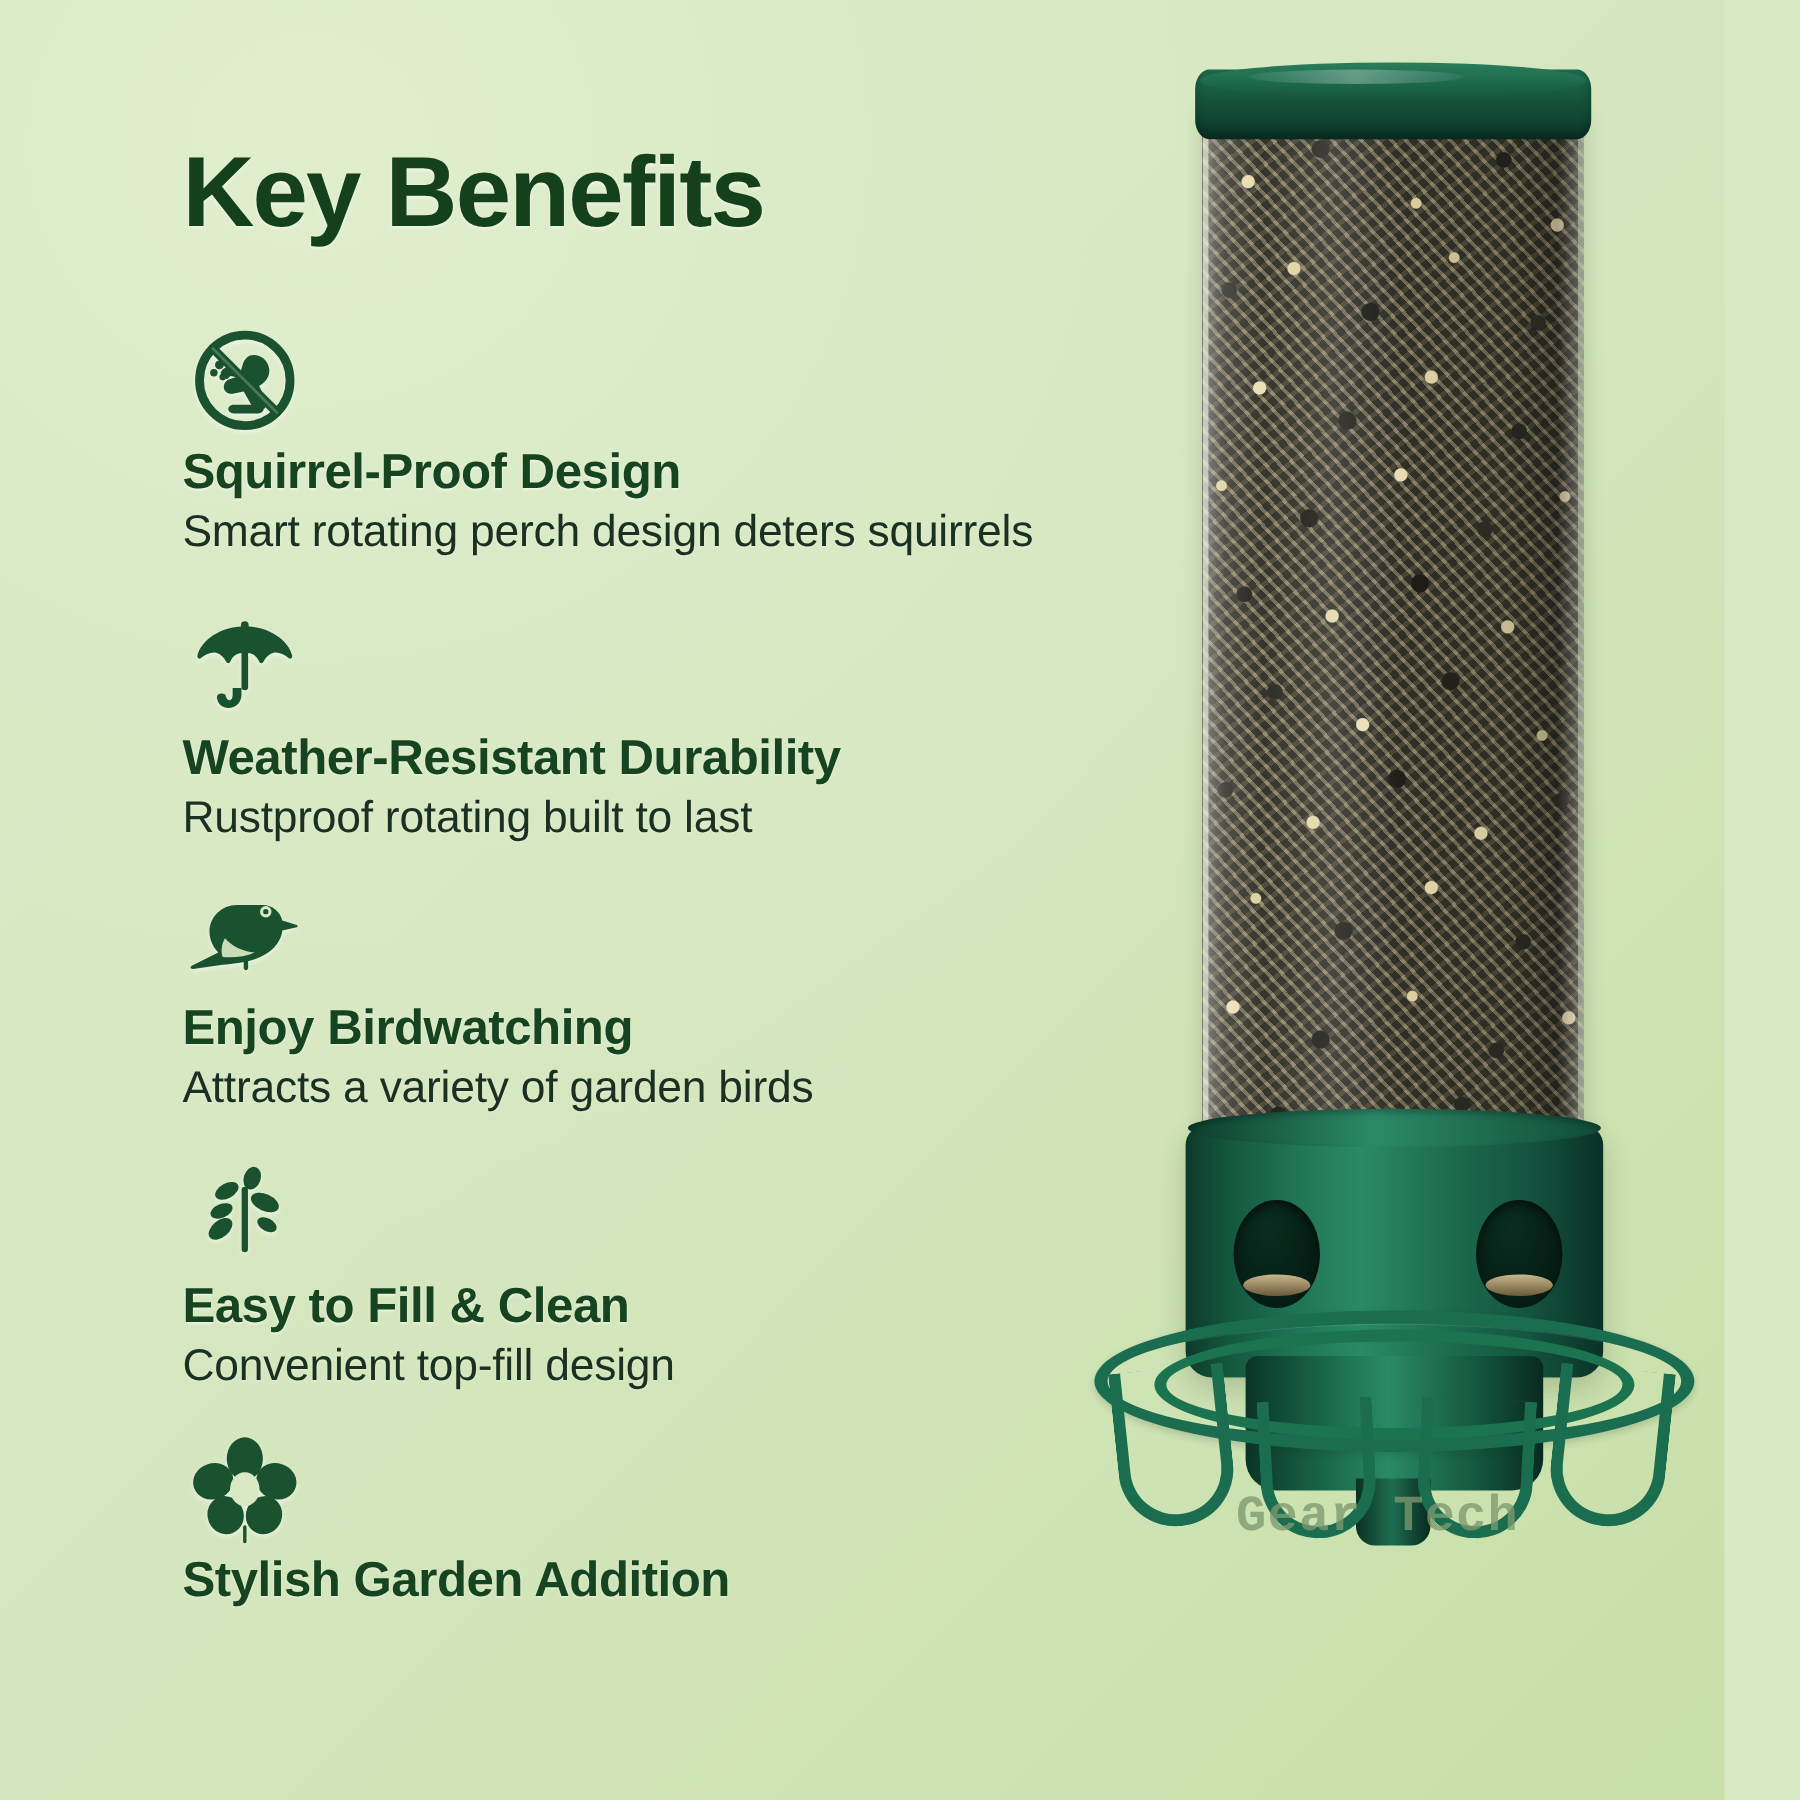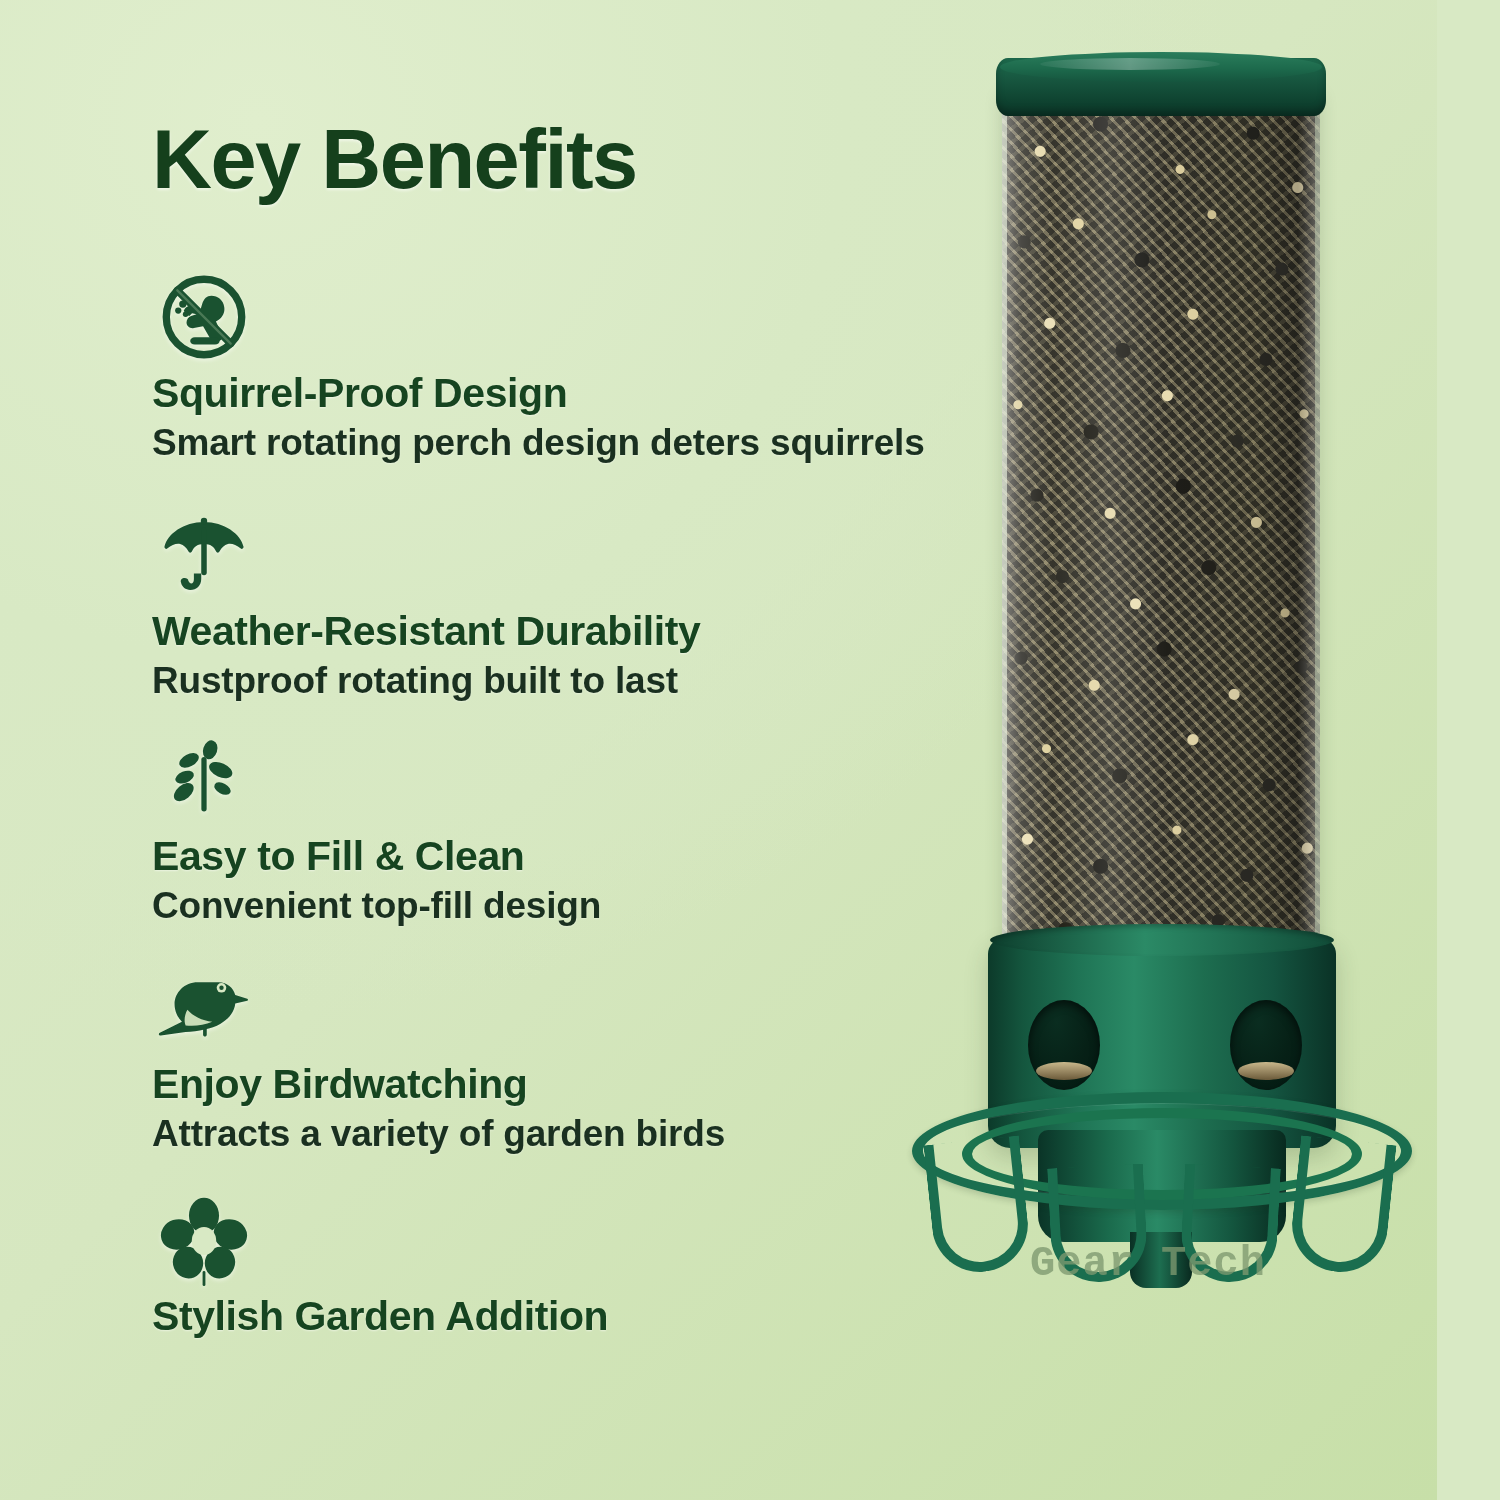--- a/index.html
+++ b/index.html
@@ -56,21 +56,21 @@
   .benefit-title {
     font-size: 41px;
     font-weight: 700;
     color: #164420;
     line-height: 1.12;
     letter-spacing: -0.4px;
     text-shadow: 0 1px 2px rgba(255,255,255,0.5);
   }
   .benefit-desc {
     font-size: 37px;
-    font-weight: 700;
+    font-weight: 400;
     color: #1a3020;
     line-height: 1.2;
     margin-top: 4px;
     letter-spacing: -0.2px;
     text-shadow: 0 1px 2px rgba(255,255,255,0.35);
   }
 
   
   .row-0 { margin-bottom: 40px; }
   .row-1 { margin-bottom: 26px; }
@@ -324,58 +324,58 @@
               <circle cx="50" cy="13" r="3.5"></circle>
             </g>
           </svg>
         </div>
         <div class="benefit-text">
           <div class="benefit-title">Weather-Resistant Durability</div>
           <div class="benefit-desc">Rustproof rotating built to last</div>
         </div>
       </div>
 
+      <div class="benefit-row row-2">
+        <div class="benefit-icon">
+          <svg width="96" height="92" viewBox="0 0 100 100" aria-hidden="true">
+            <g fill="#1a5230">
+              <path d="M66 22c9 0 16 6 18 14l13 4c1 0 1 2 0 2l-13 3c-1 9-7 17-16 22-10 6-24 8-38 9l-27 4c-2 0-3-2-1-3l24-12c-5-5-8-12-8-19 0-13 11-24 25-24 1 0 2 0 3 0z"></path>
+              <path d="M32 52c6 7 16 12 27 13-9 4-20 5-29 4-2-5-1-12 2-17z" fill="#d8e9c4" opacity="0.92"></path>
+              <path d="M49 70v9c0 1 1 2 2 2s2-1 2-2v-9z"></path>
+            </g>
+            <circle cx="69" cy="28" r="5.2" fill="#d8e9c4"></circle>
+            <circle cx="69" cy="28" r="2.4" fill="#1a5230"></circle>
+          </svg>
+        </div>
+        <div class="benefit-text">
+          <div class="benefit-title">Enjoy Birdwatching</div>
+          <div class="benefit-desc">Attracts a variety of garden birds</div>
+        </div>
+      </div>
+
       <div class="benefit-row row-3">
         <div class="benefit-icon">
           <svg width="88" height="88" viewBox="0 0 100 100" aria-hidden="true">
             <g fill="#1a5230">
               <rect x="47" y="26" width="6" height="62" rx="3"></rect>
               <ellipse cx="57" cy="18" rx="8" ry="11" transform="rotate(18 57 18)"></ellipse>
               <ellipse cx="33" cy="30" rx="12" ry="7" transform="rotate(-28 33 30)"></ellipse>
               <ellipse cx="69" cy="41" rx="14" ry="8" transform="rotate(24 69 41)"></ellipse>
               <ellipse cx="28" cy="49" rx="11" ry="6.5" transform="rotate(-22 28 49)"></ellipse>
               <ellipse cx="27" cy="66" rx="13" ry="8" transform="rotate(-40 27 66)"></ellipse>
               <ellipse cx="71" cy="62" rx="10" ry="6" transform="rotate(28 71 62)"></ellipse>
             </g>
           </svg>
         </div>
         <div class="benefit-text">
           <div class="benefit-title">Easy to Fill &amp; Clean</div>
           <div class="benefit-desc">Convenient top-fill design</div>
         </div>
       </div>
 
-      <div class="benefit-row row-2">
-        <div class="benefit-icon">
-          <svg width="96" height="92" viewBox="0 0 100 100" aria-hidden="true">
-            <g fill="#1a5230">
-              <path d="M66 22c9 0 16 6 18 14l13 4c1 0 1 2 0 2l-13 3c-1 9-7 17-16 22-10 6-24 8-38 9l-27 4c-2 0-3-2-1-3l24-12c-5-5-8-12-8-19 0-13 11-24 25-24 1 0 2 0 3 0z"></path>
-              <path d="M32 52c6 7 16 12 27 13-9 4-20 5-29 4-2-5-1-12 2-17z" fill="#d8e9c4" opacity="0.92"></path>
-              <path d="M49 70v9c0 1 1 2 2 2s2-1 2-2v-9z"></path>
-            </g>
-            <circle cx="69" cy="28" r="5.2" fill="#d8e9c4"></circle>
-            <circle cx="69" cy="28" r="2.4" fill="#1a5230"></circle>
-          </svg>
-        </div>
-        <div class="benefit-text">
-          <div class="benefit-title">Enjoy Birdwatching</div>
-          <div class="benefit-desc">Attracts a variety of garden birds</div>
-        </div>
-      </div>
-
       <div class="benefit-row row-4">
         <div class="benefit-icon">
           <svg width="94" height="94" viewBox="0 0 100 100" aria-hidden="true">
             <g fill="#1a5230">
               <ellipse cx="50" cy="23" rx="16" ry="19"></ellipse>
               <ellipse cx="78" cy="43" rx="18" ry="16" transform="rotate(18 78 43)"></ellipse>
               <ellipse cx="22" cy="43" rx="18" ry="16" transform="rotate(-18 22 43)"></ellipse>
               <ellipse cx="33" cy="73" rx="16" ry="17" transform="rotate(-22 33 73)"></ellipse>
               <ellipse cx="67" cy="73" rx="16" ry="17" transform="rotate(22 67 73)"></ellipse>
               <rect x="48.5" y="82" width="3" height="16" rx="1.5"></rect>

